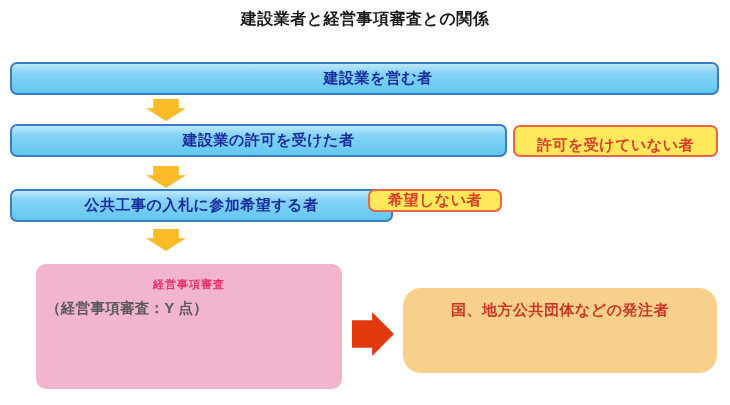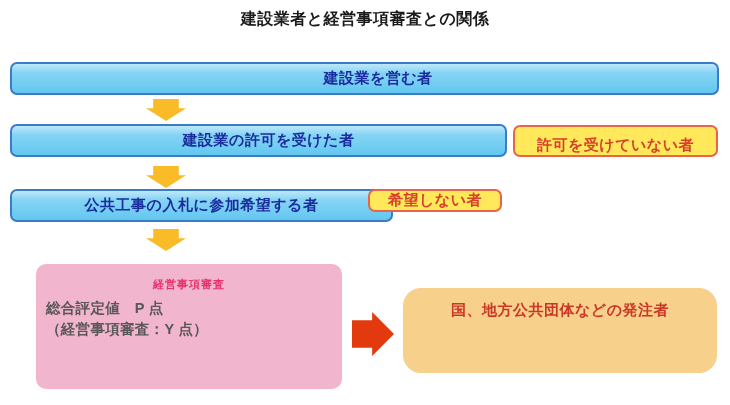--- a/index.html
+++ b/index.html
@@ -81,21 +81,20 @@
   </div>
   <div class="box-yellow" style="left:368px;top:189px;width:134px;height:23px;">
     <span>希望しない者</span>
   </div>
 
   <div class="arrow-down" style="left:146px;top:229px;"></div>
 
   <div class="box-pink">
     <div class="pink-title">経営事項審査</div>
     <div class="pink-lines">
-      <div>総合評定値　P 点</div>
       <div>（経営事項審査：Y 点）</div>
     </div>
   </div>
 
   <div class="arrow-right" style="left:352px;top:312px;"></div>
 
   <div class="box-orange">
     <div class="orange-title">国、地方公共団体などの発注者</div>
   </div>
 

